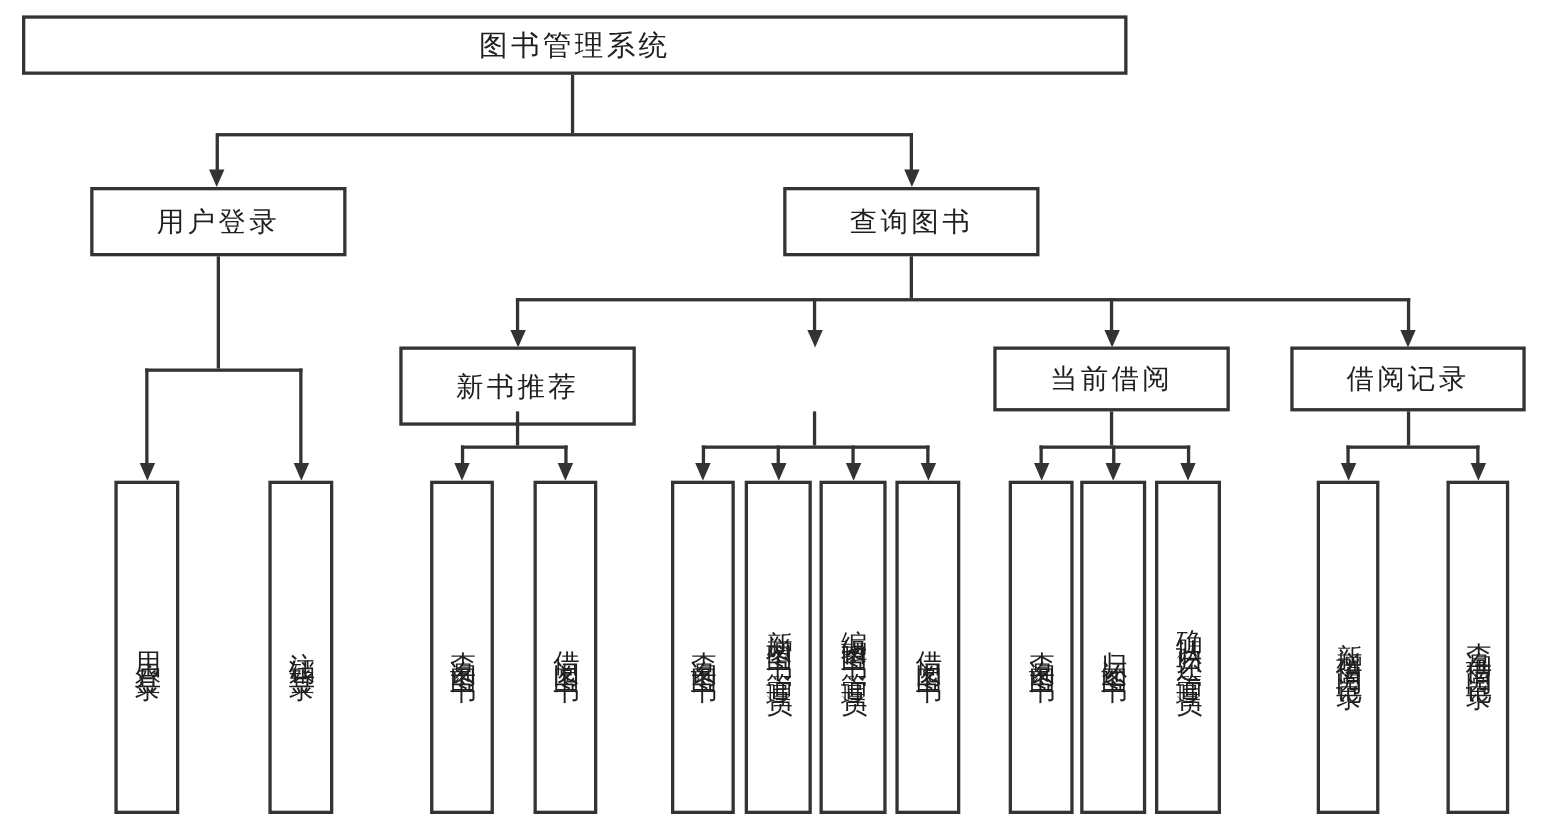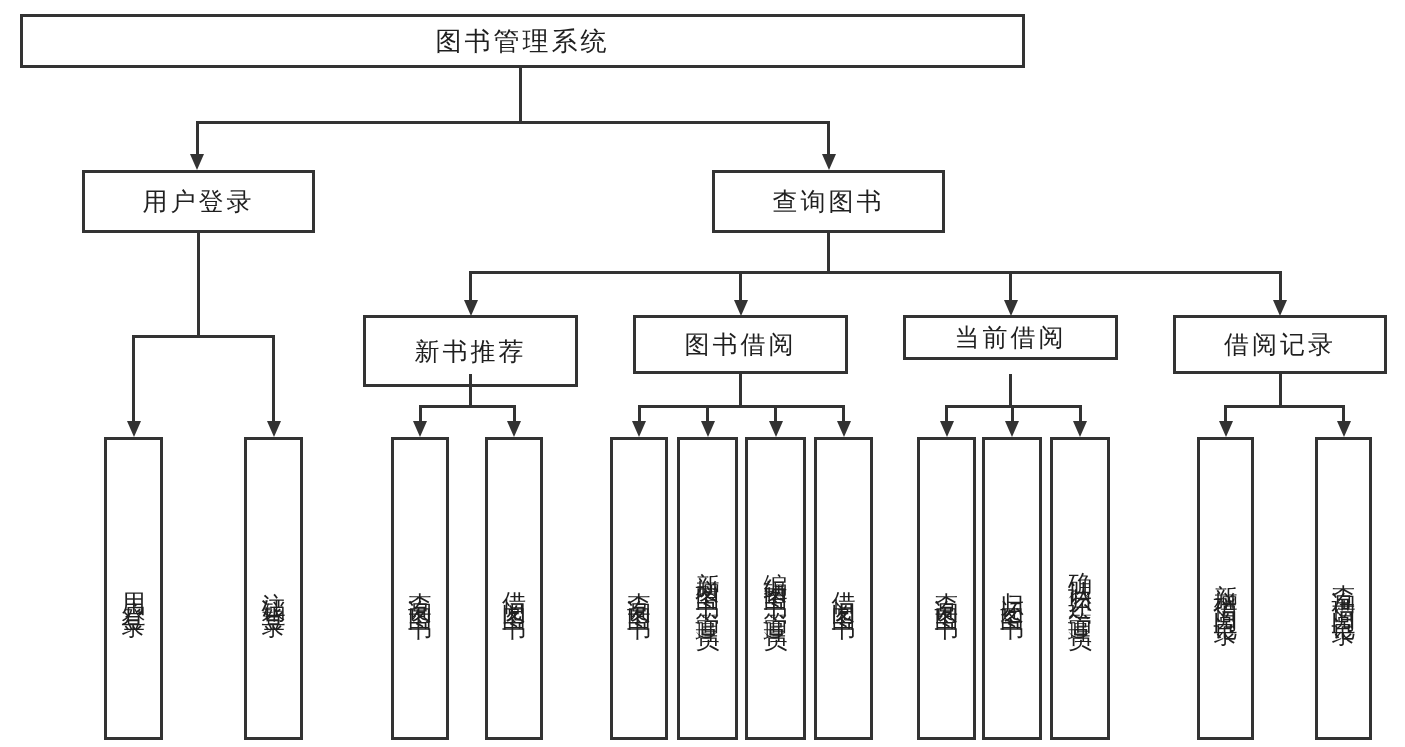--- a/index.html
+++ b/index.html
@@ -76,22 +76,21 @@
   <div class="vline" style="left:469px;top:271px;height:31px"></div>
   <div class="vline" style="left:739px;top:271px;height:31px"></div>
   <div class="vline" style="left:1009px;top:271px;height:31px"></div>
   <div class="vline" style="left:1279px;top:271px;height:31px"></div>
   <div class="arrow" style="left:464px;top:300px"></div>
   <div class="arrow" style="left:734px;top:300px"></div>
   <div class="arrow" style="left:1004px;top:300px"></div>
   <div class="arrow" style="left:1273px;top:300px"></div>
 
   <div class="box hbox" style="left:363px;top:315px;width:215px;height:72px">新书推荐</div>
-  <div class="box hbox" style="left:633px;top:315px;width:215px;height:59px">图书借阅</div>
-  <div class="box hbox" style="left:903px;top:315px;width:215px;height:45px">当前借阅</div>
+  <div class="box hbox" style="left:903px;top:315px;width:215px;height:59px">当前借阅</div>
   <div class="box hbox" style="left:1173px;top:315px;width:214px;height:59px">借阅记录</div>
 
   <div class="vline" style="left:469px;top:374px;height:31px"></div>
   <div class="hline" style="left:419px;top:405px;width:97px"></div>
   <div class="vline" style="left:419px;top:405px;height:18px"></div>
   <div class="vline" style="left:513px;top:405px;height:18px"></div>
   <div class="arrow" style="left:413px;top:421px"></div>
   <div class="arrow" style="left:507px;top:421px"></div>
 
   <div class="vline" style="left:739px;top:374px;height:31px"></div>

